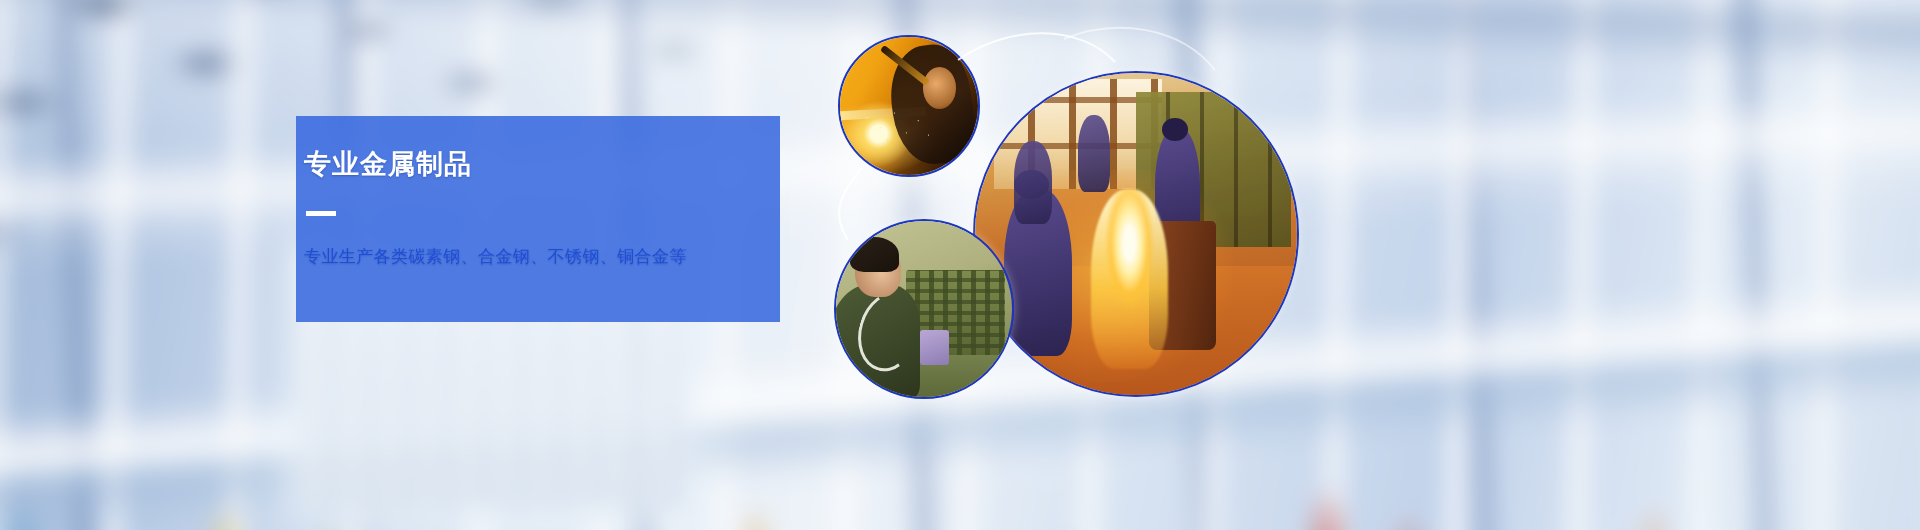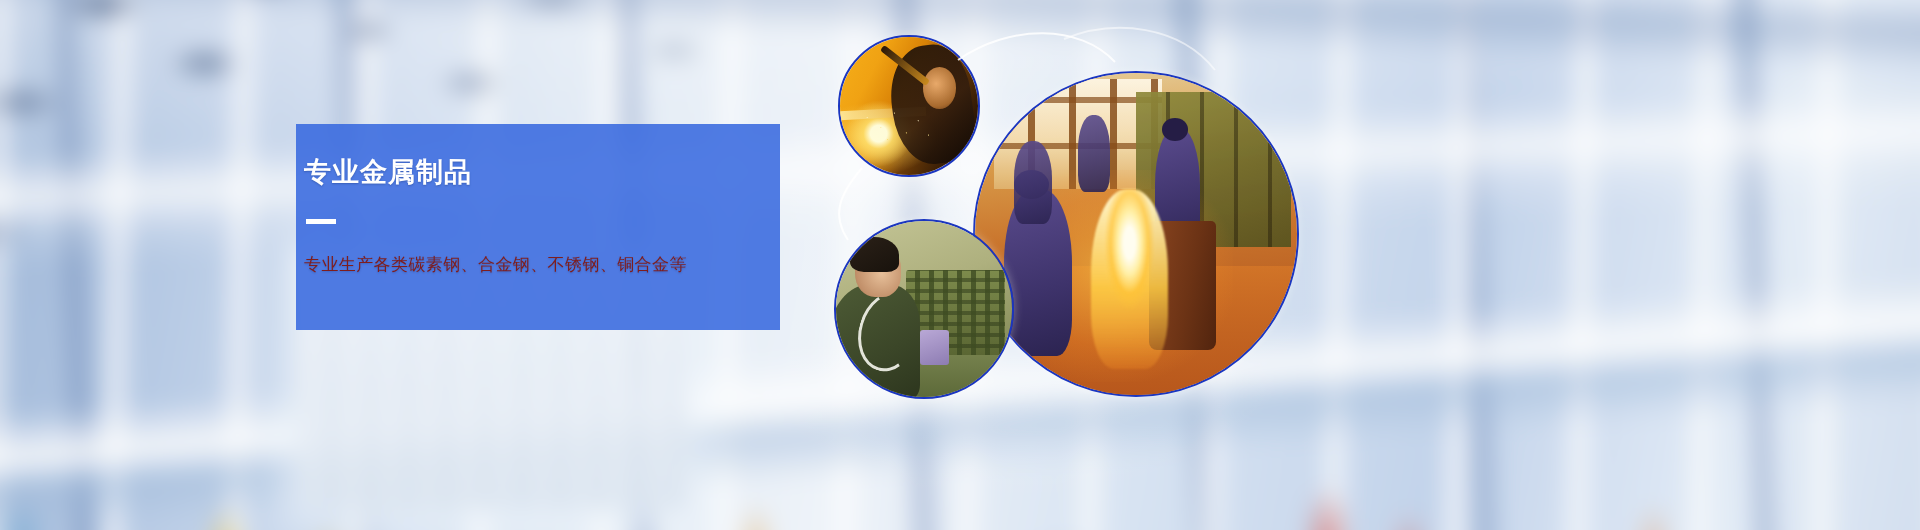--- a/index.html
+++ b/index.html
@@ -90,36 +90,35 @@
       rgba(175,195,220,.55) 36px, rgba(175,195,220,.55) 38px);
   }
   .bg-blurwrap{ position:absolute; inset:0; filter:blur(11px) saturate(1.04); }
 
   
   #promo-panel{
     position:absolute;
     left:296px; top:116px; width:484px; height:206px;
     background:rgba(52,102,222,.86);
     z-index:5;
-    margin-top:8px;
   }
   .panel-inner{ padding:34px 0 0 8px; }
 
   #promo-title{
     font-size:27px; font-weight:bold; color:#ffffff;
     letter-spacing:1px; line-height:1.1;
     text-shadow:0 1px 2px rgba(20,45,110,.35);
   }
   #promo-rule{
     width:30px; height:5px; background:#ffffff;
     margin:31px 0 0 2px;
   }
   #promo-desc{
     margin-top:28px;
-    font-size:17px; color:#7f1d1d; line-height:1.55;
+    font-size:17px; color:#1d4ed8; line-height:1.55;
     letter-spacing:.4px;
     text-shadow:0 1px 2px rgba(20,45,110,.30);
   }
   #promo-desc .line{ display:block; white-space:nowrap; }
 
   
   .photo-cluster{ position:absolute; inset:0; z-index:6; }
 
   .pcircle{
     position:absolute; border-radius:50%;

